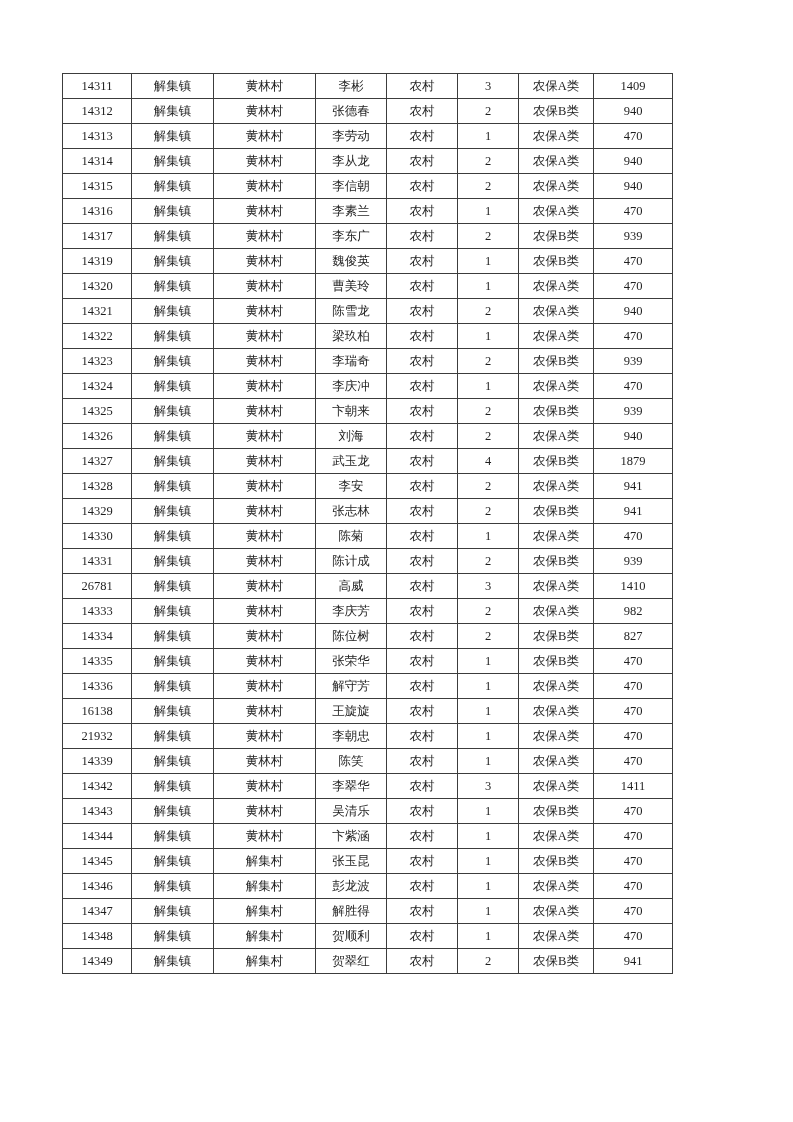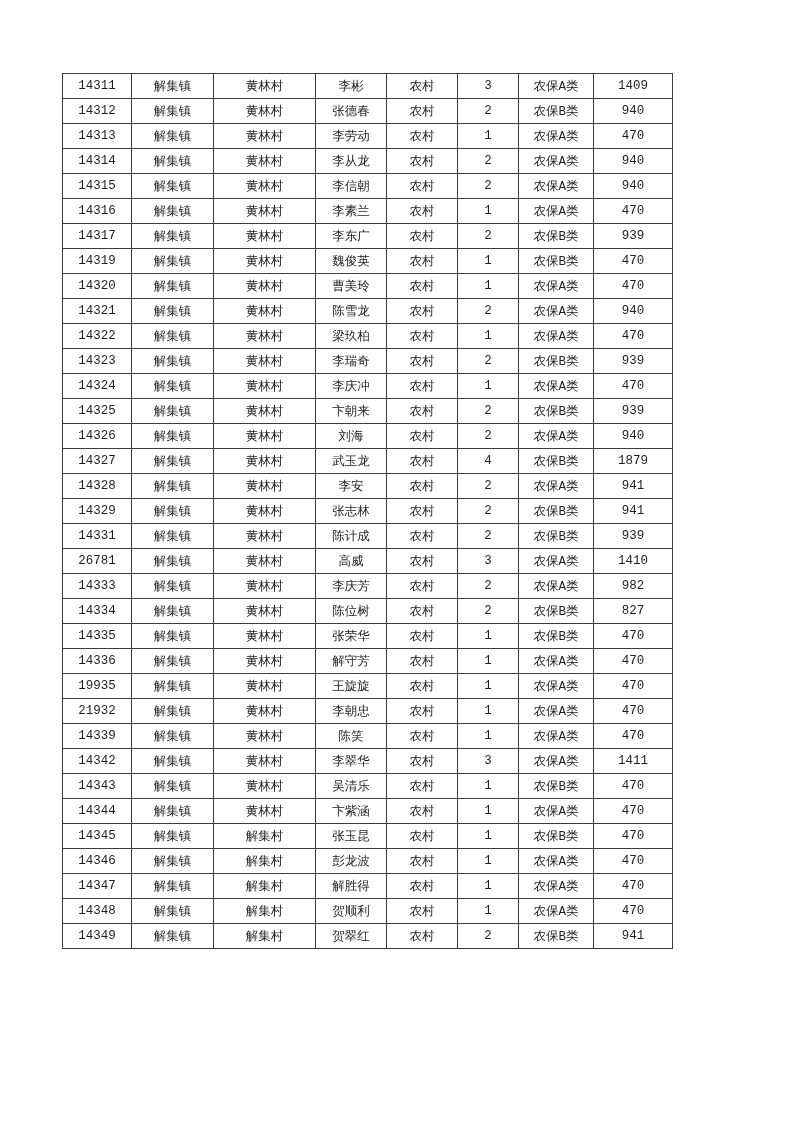--- a/index.html
+++ b/index.html
@@ -13,21 +13,20 @@
     position: relative;
     font-family: "Liberation Serif", "DejaVu Serif", serif;
   }
   .page {
     position: absolute;
     left: 0; top: 0;
     width: 793px;
     height: 1122px;
     background: #ffffff;
     overflow: hidden;
-    font-family: Liberation Mono, monospace;
   }
   table.roster {
     position: absolute;
     left: 62px;
     top: 73px;
     width: 610px;
     border-collapse: collapse;
     table-layout: fixed;
   }
   table.roster td {
@@ -240,20 +239,30 @@
           <td>14329</td>
           <td>解集镇</td>
           <td>黄林村</td>
           <td>张志林</td>
           <td>农村</td>
           <td>2</td>
           <td>农保B类</td>
           <td>941</td>
         </tr>
         <tr>
+          <td>14330</td>
+          <td>解集镇</td>
+          <td>黄林村</td>
+          <td>陈菊</td>
+          <td>农村</td>
+          <td>1</td>
+          <td>农保A类</td>
+          <td>470</td>
+        </tr>
+        <tr>
           <td>14331</td>
           <td>解集镇</td>
           <td>黄林村</td>
           <td>陈计成</td>
           <td>农村</td>
           <td>2</td>
           <td>农保B类</td>
           <td>939</td>
         </tr>
         <tr>
@@ -300,21 +309,21 @@
           <td>14336</td>
           <td>解集镇</td>
           <td>黄林村</td>
           <td>解守芳</td>
           <td>农村</td>
           <td>1</td>
           <td>农保A类</td>
           <td>470</td>
         </tr>
         <tr>
-          <td>19935</td>
+          <td>16138</td>
           <td>解集镇</td>
           <td>黄林村</td>
           <td>王旋旋</td>
           <td>农村</td>
           <td>1</td>
           <td>农保A类</td>
           <td>470</td>
         </tr>
         <tr>
           <td>21932</td>

